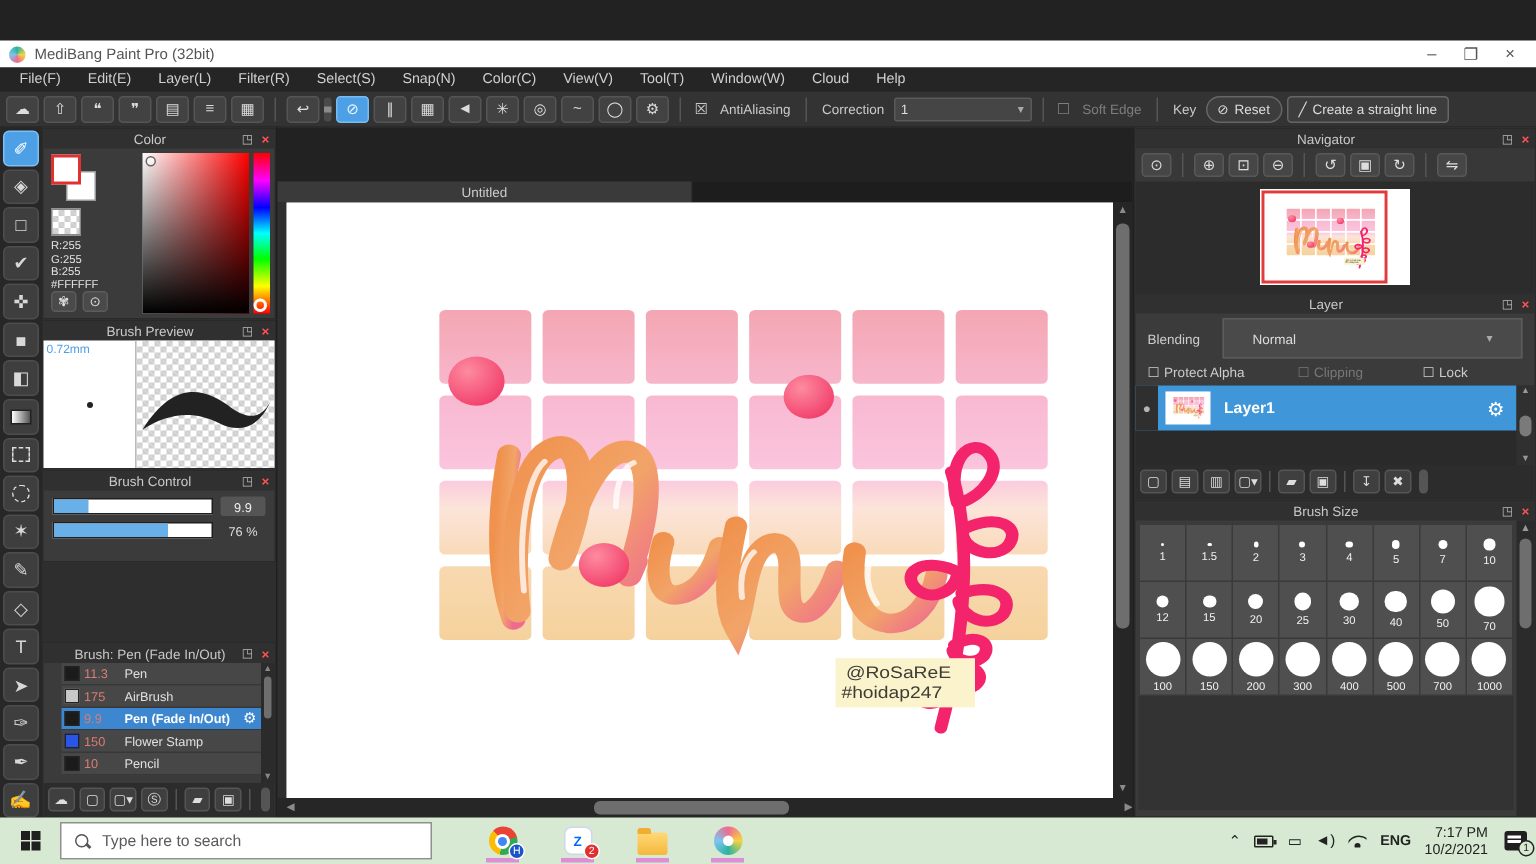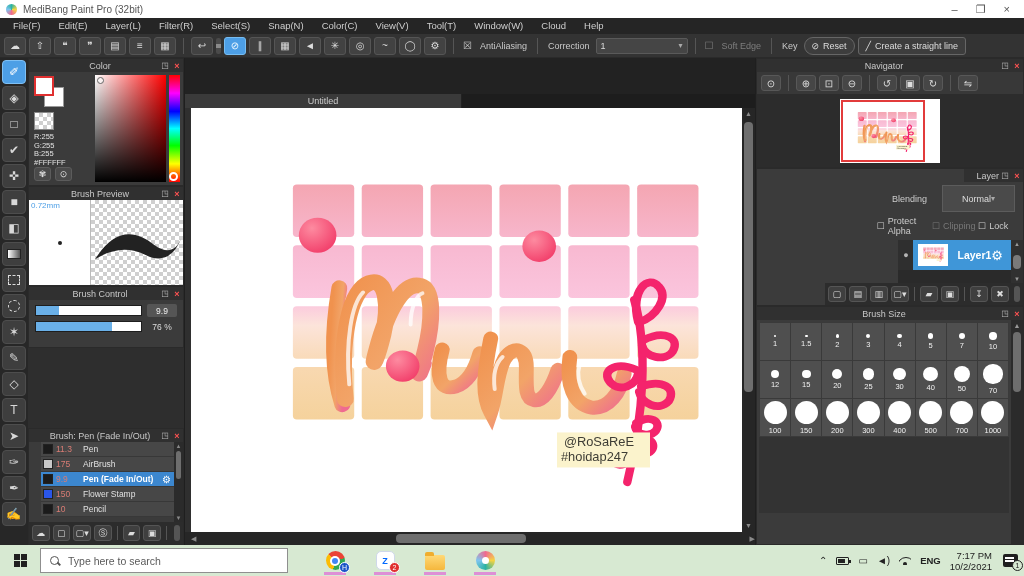--- a/index.html
+++ b/index.html
@@ -1,20 +1,20 @@
 <!DOCTYPE html>
 <html><head>
 <meta charset="utf-8">
 <style>
   *{margin:0;padding:0;box-sizing:border-box;font-family:"Liberation Sans",sans-serif;}
   html,body{width:1024px;height:576px;overflow:hidden;background:#222;}
   .app{width:1024px;height:576px;display:flex;flex-direction:column;}
 
   
-  .titlebar{height:18px;background:#fff;display:flex;align-items:center;padding:0 6px;flex:0 0 auto;}
+  .titlebar{height:18px;background:#fff;display:flex;align-items:center;padding:0 6px;flex:0 0 auto;margin-top:27px;}
   .app-logo{width:11px;height:11px;border-radius:50%;background:conic-gradient(#2bb3a3,#f5d342,#ef6a90,#7ec4ef,#2bb3a3);margin-right:6px;}
   .titlebar .t-title{font-size:10px;color:#555;flex:1;}
   .win-btns{display:flex;gap:18px;padding-right:8px;color:#555;font-size:11px;}
   .win-btns span{cursor:default;}
 
   
   .menubar{height:16px;background:#252525;display:flex;align-items:center;padding-left:4px;flex:0 0 auto;}
   .menu-item{color:#cfcfcf;font-size:9.5px;padding:0 9px;line-height:16px;}
 
   
@@ -124,21 +124,21 @@
   .rightcol{width:269px;background:#333;display:flex;flex-direction:column;flex:0 0 auto;border-left:1px solid #1f1f1f;}
 
   .nav-panel{height:110px;}
   .nav-tools{height:22px;background:#383838;display:flex;align-items:center;gap:3px;padding:0 4px;flex:0 0 auto;}
   .nbtn{width:20px;height:16px;background:#464646;border:1px solid #585858;border-radius:3px;color:#ddd;font-size:10px;display:flex;align-items:center;justify-content:center;}
   .nav-thumb-area{flex:1;background:#2c2c2c;display:flex;align-items:center;justify-content:center;min-height:0;}
   .nav-thumb{width:100px;height:64px;background:#fff;display:flex;padding:1px;}
   .nav-red{width:84px;height:100%;border:2px solid #e23b3b;overflow:hidden;}
   .nav-red svg{display:block;}
 
-  .layer-panel{height:138px;align-items:flex-end;}
+  .layer-panel{height:138px;}
   .lp-row{display:flex;align-items:center;gap:6px;padding:3px 8px 0 8px;}
   .lp-label{width:44px;font-size:9px;color:#ccc;flex:0 0 auto;}
   .lp-track{flex:1;height:9px;background:#242424;border:1px solid #1a1a1a;}
   .lp-fill{height:100%;background:#5ba1dd;}
   .lp-val{width:30px;font-size:9px;color:#ddd;text-align:right;}
   .lp-select{flex:1;height:27px;background:#4a4a4a;border:1px solid #5c5c5c;color:#ddd;font-size:9px;display:flex;align-items:center;padding:0 19px;}
   .lp-select .arr{margin-left:auto;font-size:8px;color:#aaa;}
   .lp-checks{display:flex;padding:4px 8px 2px 8px;font-size:9px;color:#ccc;}
   .lp-checks .chk{display:flex;align-items:center;gap:3px;}
   .lp-checks .c1{flex:1.2;}.lp-checks .c2{flex:1;}.lp-checks .c3{flex:.8;}

